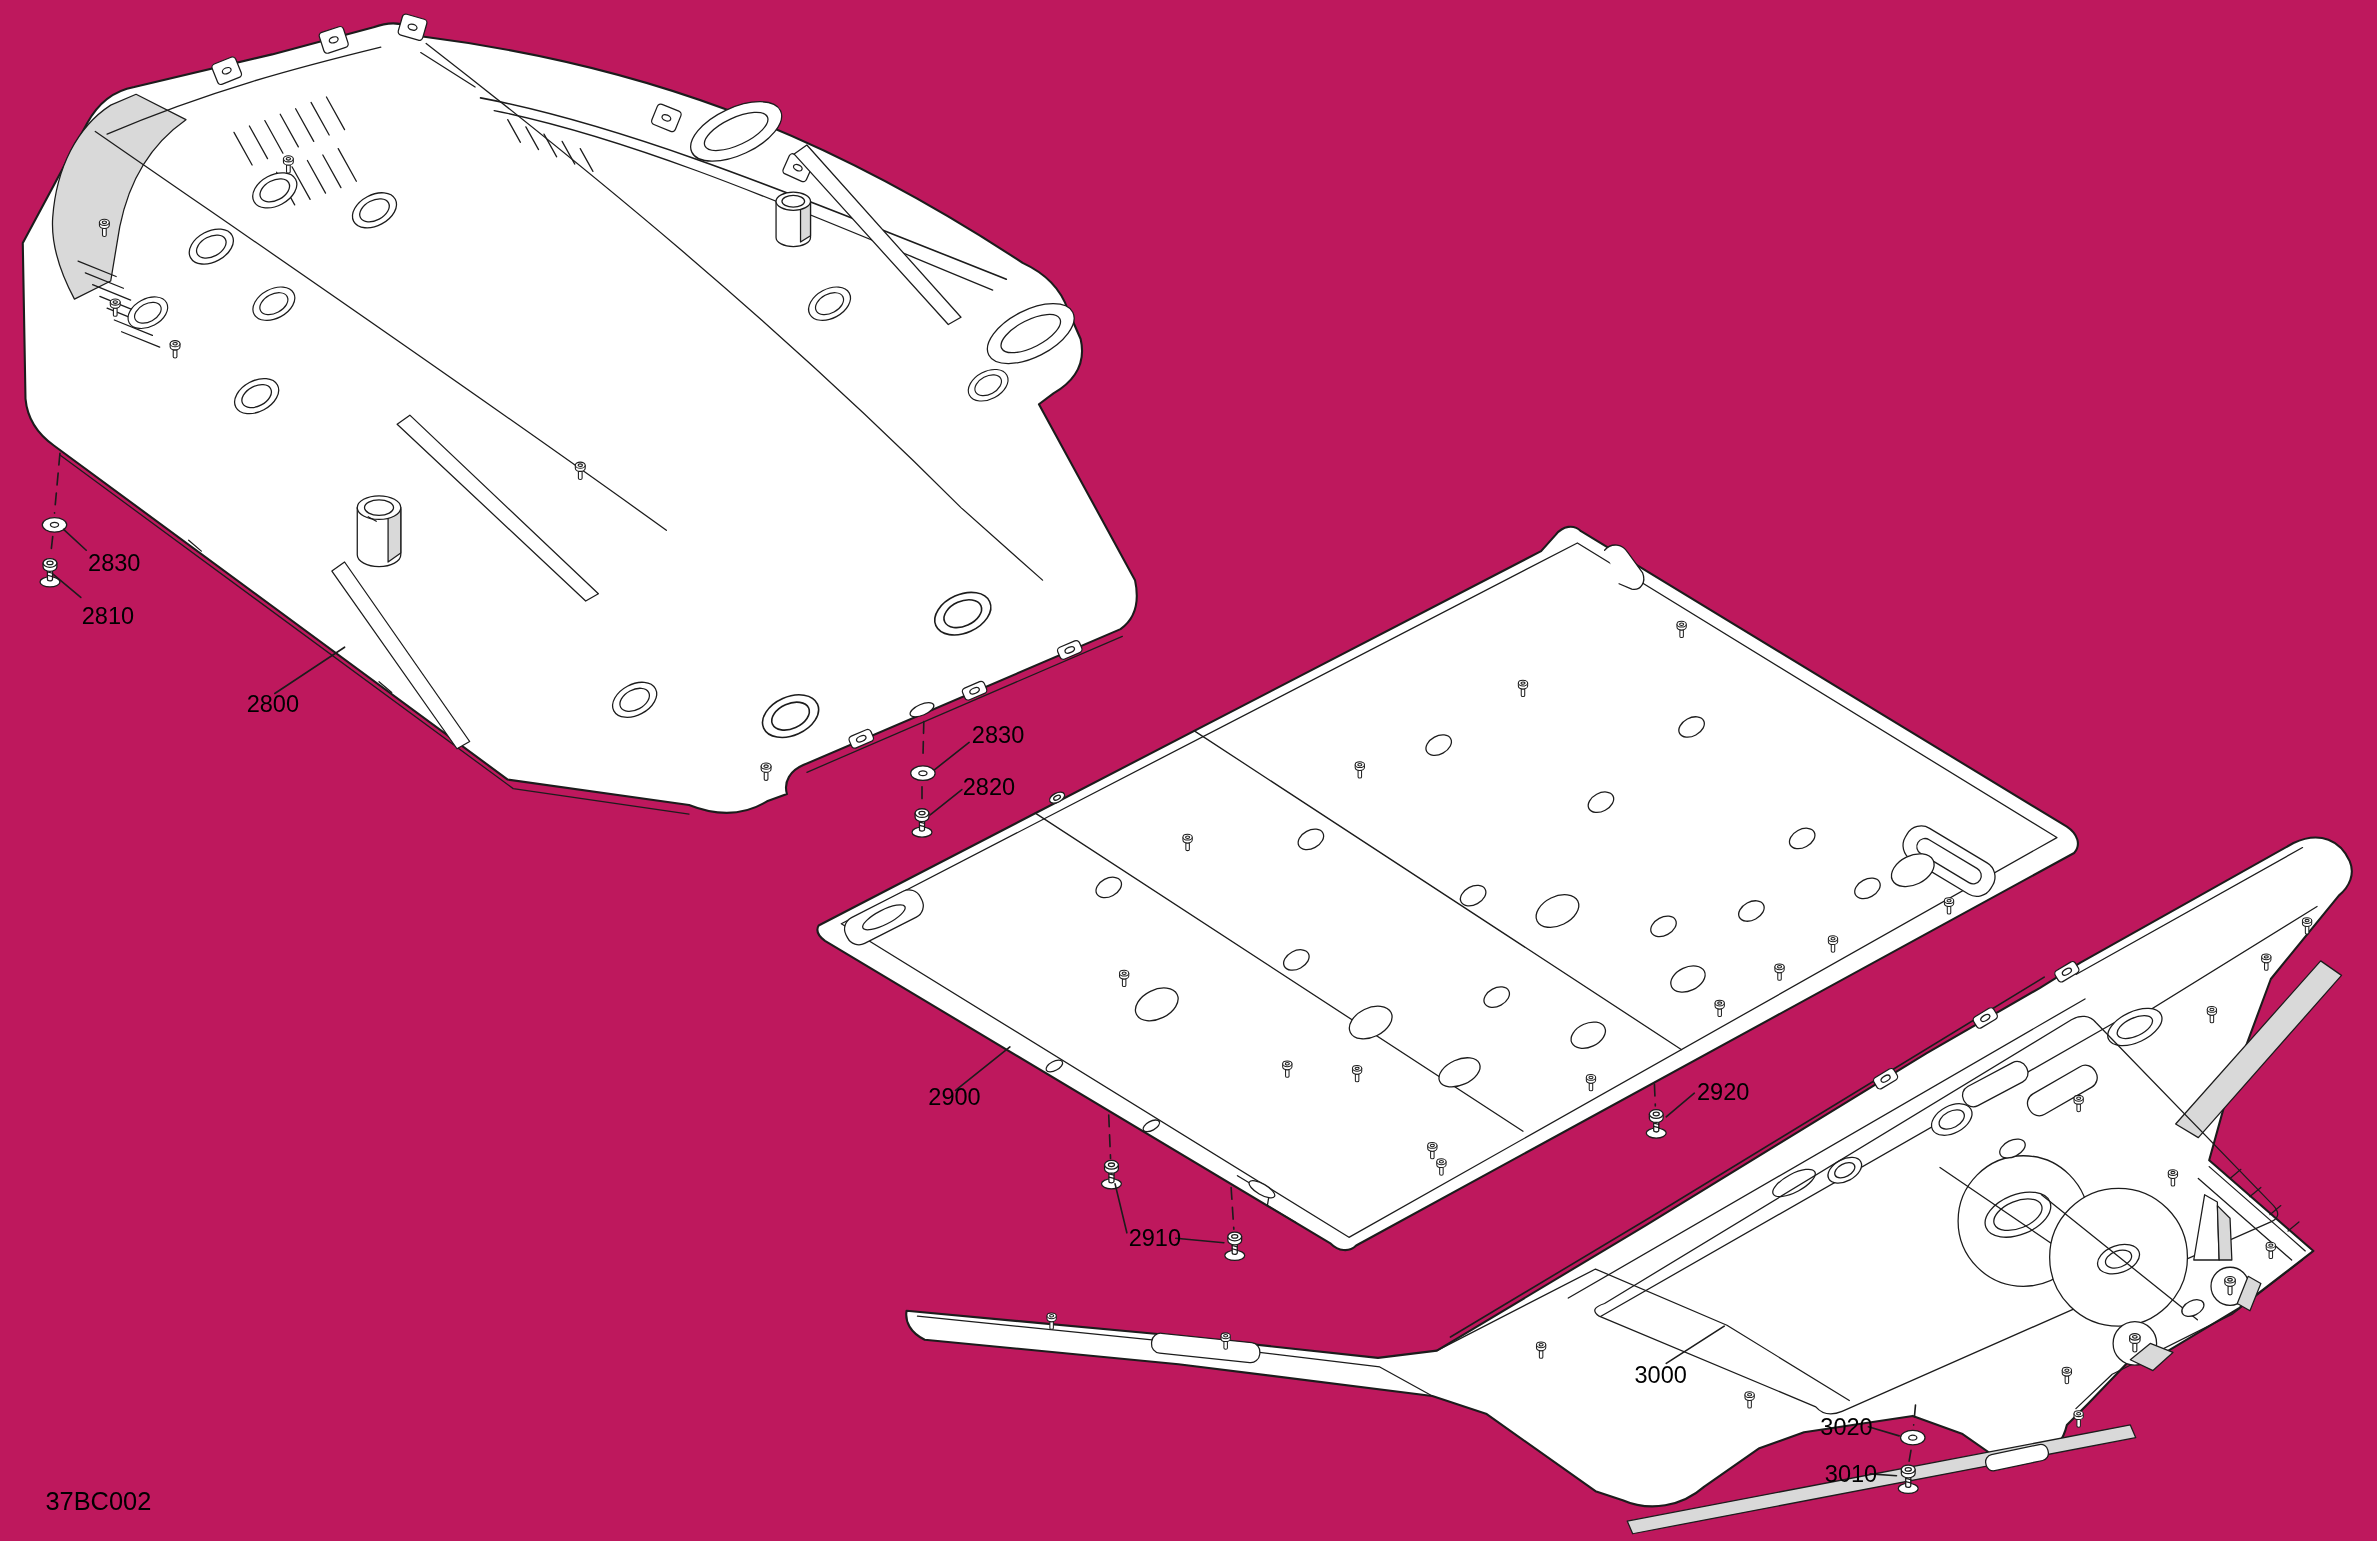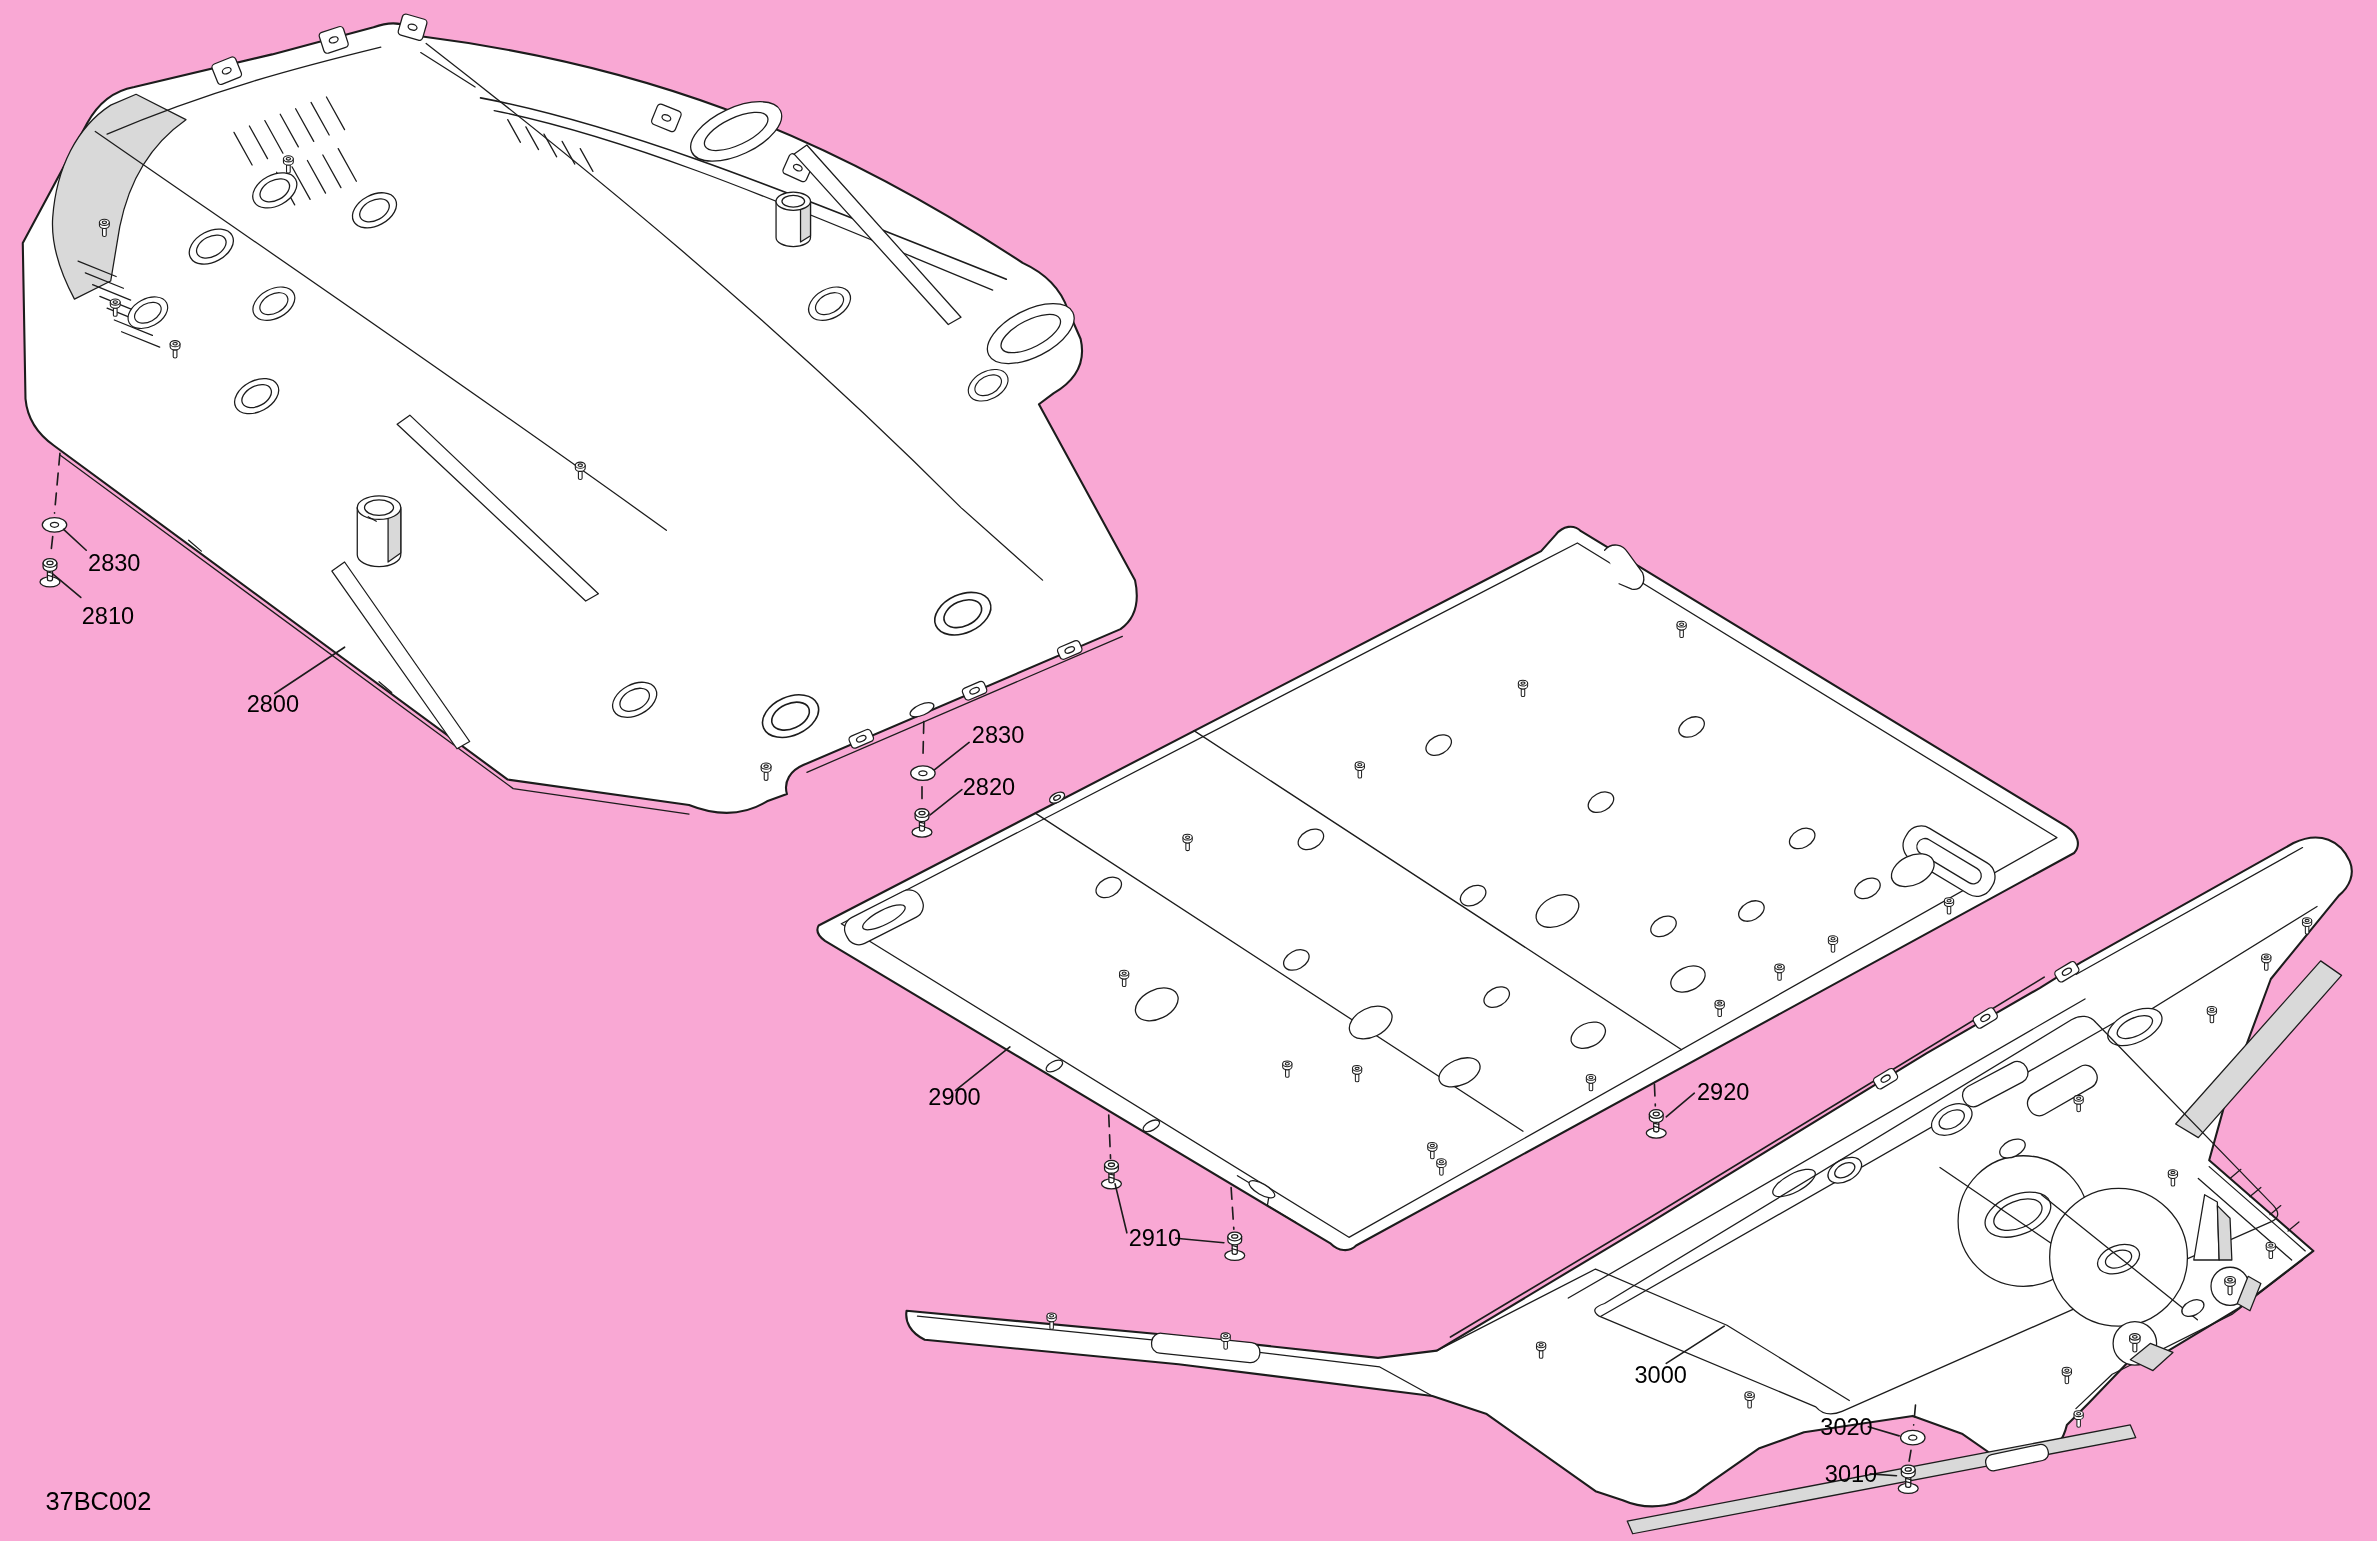--- a/index.html
+++ b/index.html
@@ -1,16 +1,16 @@
 <!DOCTYPE html>
 <html style="font-size:14.5px"><head>
 <meta charset="utf-8">
 <style>
   html,body{margin:0;padding:0;background:#ffffff;}
-  .page{width:2377px;height:1541px;background:#f9a8d4;position:relative;overflow:hidden;}
+  .page{width:2377px;height:1541px;background:#be185d;position:relative;overflow:hidden;}
   svg{display:block;}
   
   #diagram path,#diagram line,#diagram ellipse,#diagram circle,#diagram rect,#diagram polyline,#diagram polygon{
     stroke:#1c1c1c; fill:none; stroke-width:1.4; stroke-linecap:round; stroke-linejoin:round;
   }
   #diagram .fw{fill:#ffffff;}
   #diagram .fs{fill:#d9d9d9;}
   #diagram .thick{stroke-width:2.3;}
   #diagram .mid{stroke-width:1.8;}
   #diagram .dash{stroke-dasharray:13 9; stroke-width:1.8;}

